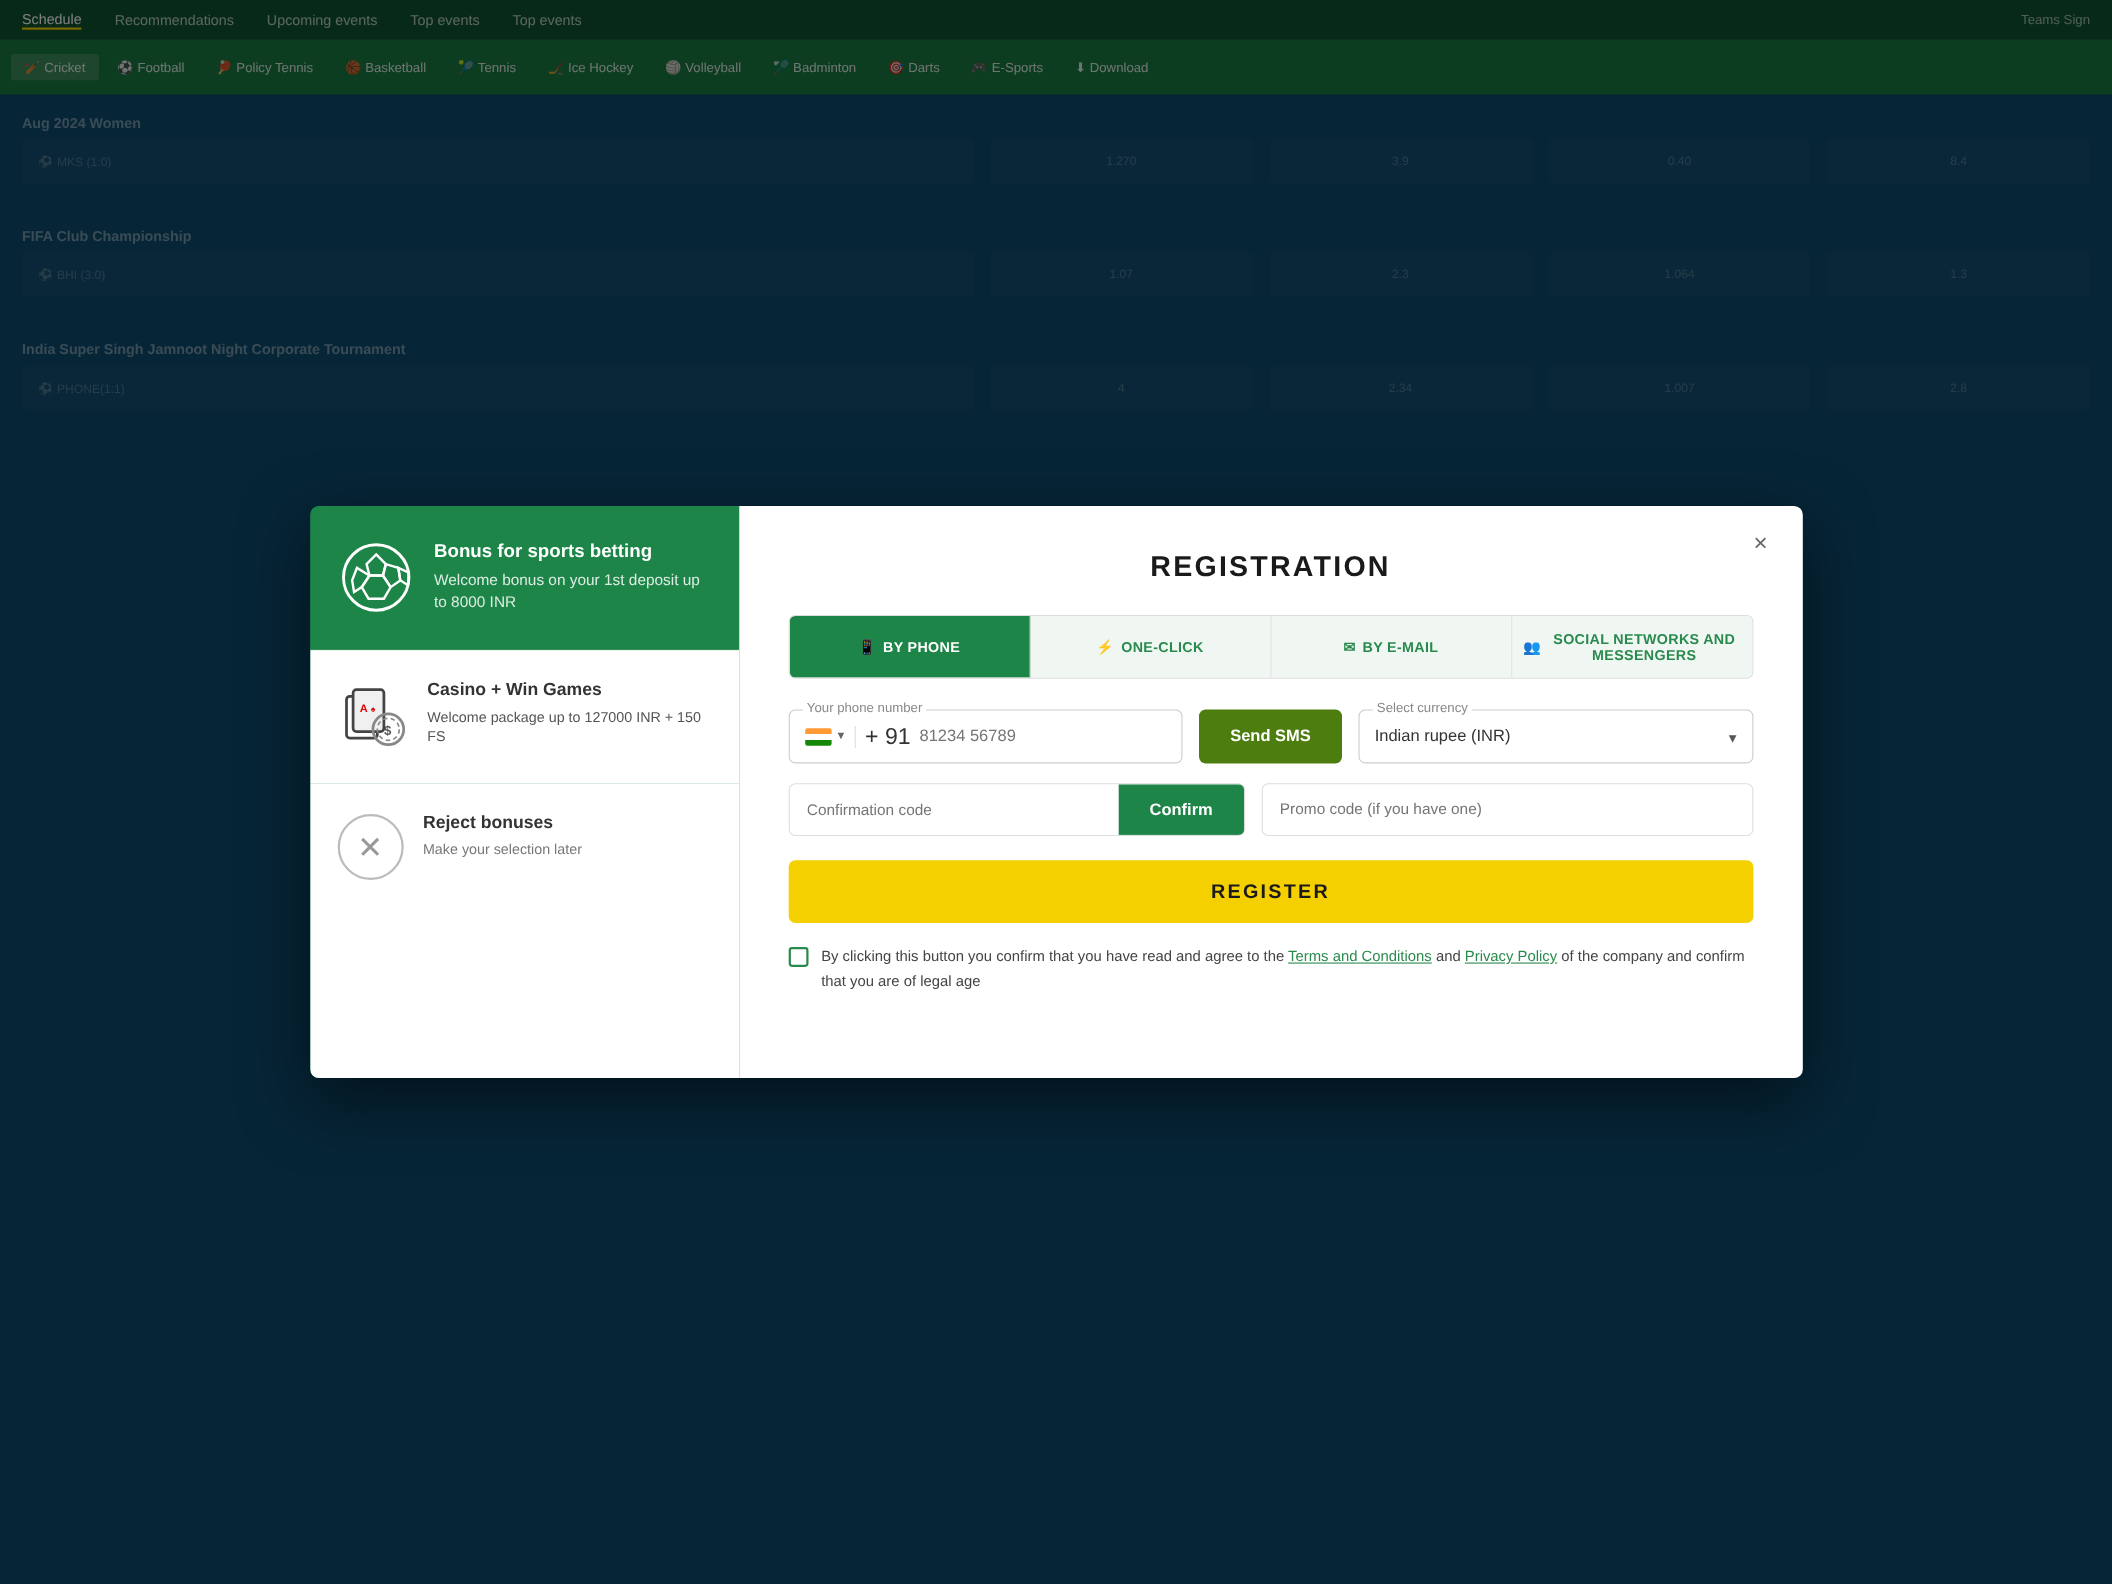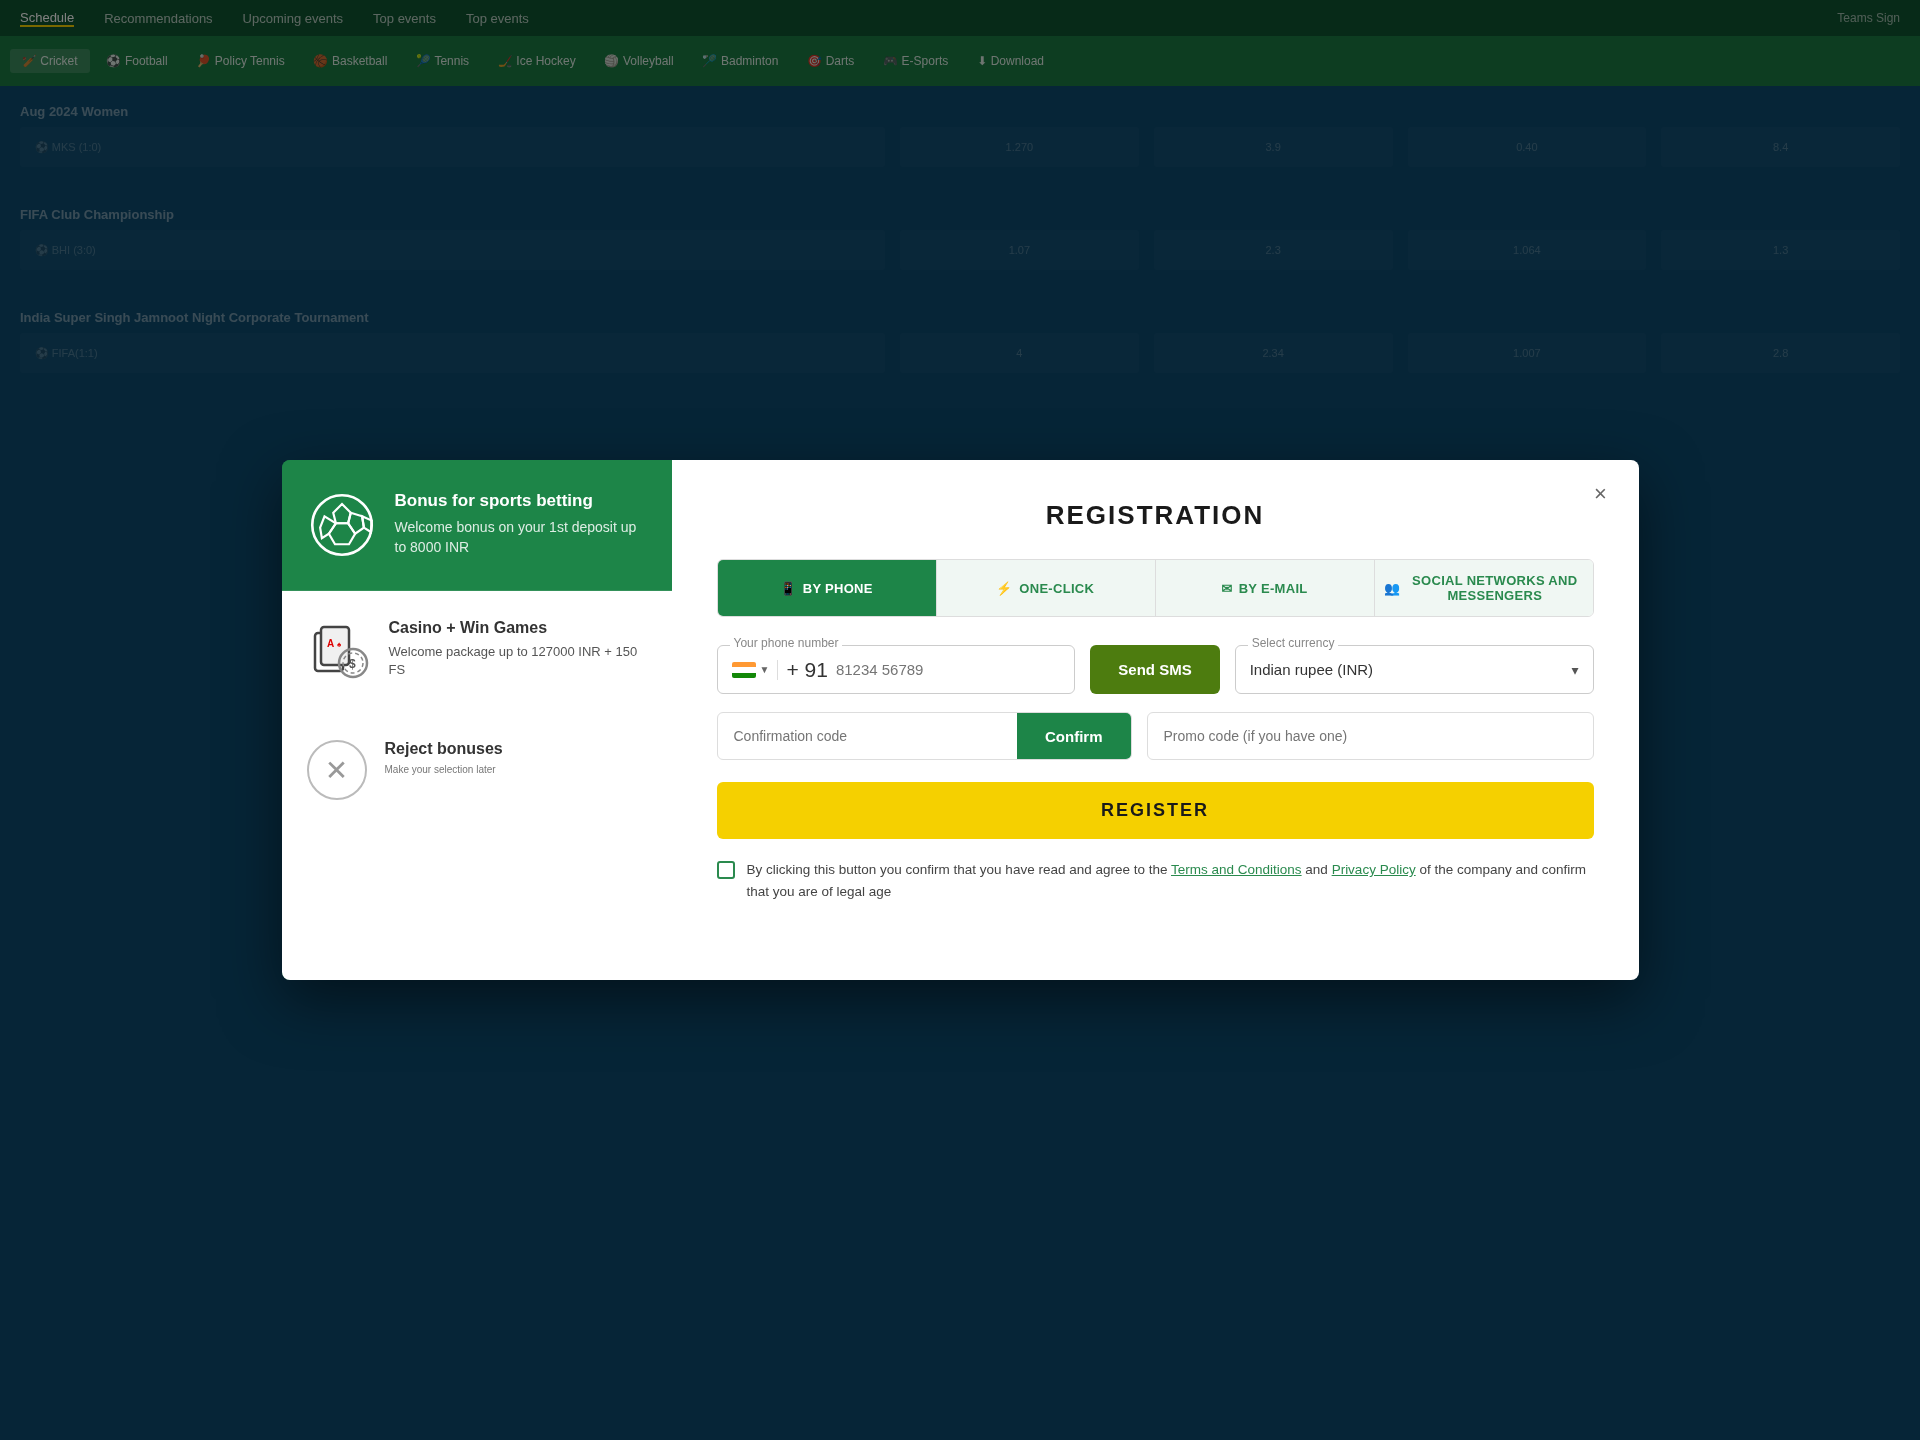--- a/index.html
+++ b/index.html
@@ -197,21 +197,21 @@
 
     .reject-info h3 {
       color: #333;
       font-size: 16px;
       font-weight: 700;
       margin-bottom: 6px;
     }
 
     .reject-info p {
       color: #777;
-      font-size: 10px;
+      font-size: 13px;
     }
 
     
     .right-panel {
       flex: 1;
       background: #fff;
       padding: 40px 45px;
       position: relative;
     }
 
@@ -568,21 +568,21 @@
           </div>
         <div class="bg-table-row" style="flex:0.5;justify-content:center;"> 
             <span style="color:rgba(255,255,255,0.4);font-size:11px;">1.3</span>
           </div>
       </div>
     </div>
     <div style="margin-top:30px;" class="bg-section-title">India Super Singh Jamnoot Night Corporate Tournament</div>
     <div style="display:flex;gap:5px;flex-wrap:wrap;">
       <div style="flex:1;min-width:200px;display:flex;gap:15px;">
         <div class="bg-table-row" style="flex:2;"> 
-            <span style="color:rgba(255,255,255,0.4);font-size:11px;">⚽ FIFA(1:1)</span>
+            <span style="color:rgba(255,255,255,0.4);font-size:11px;">⚽ PHONE(1:1)</span>
           </div>
         <div class="bg-table-row" style="flex:0.5;justify-content:center;"> 
             <span style="color:rgba(255,255,255,0.4);font-size:11px;">4</span>
           </div>
         <div class="bg-table-row" style="flex:0.5;justify-content:center;"> 
             <span style="color:rgba(255,255,255,0.4);font-size:11px;">2.34</span>
           </div>
         <div class="bg-table-row" style="flex:0.5;justify-content:center;"> 
             <span style="color:rgba(255,255,255,0.4);font-size:11px;">1.007</span>
           </div>

